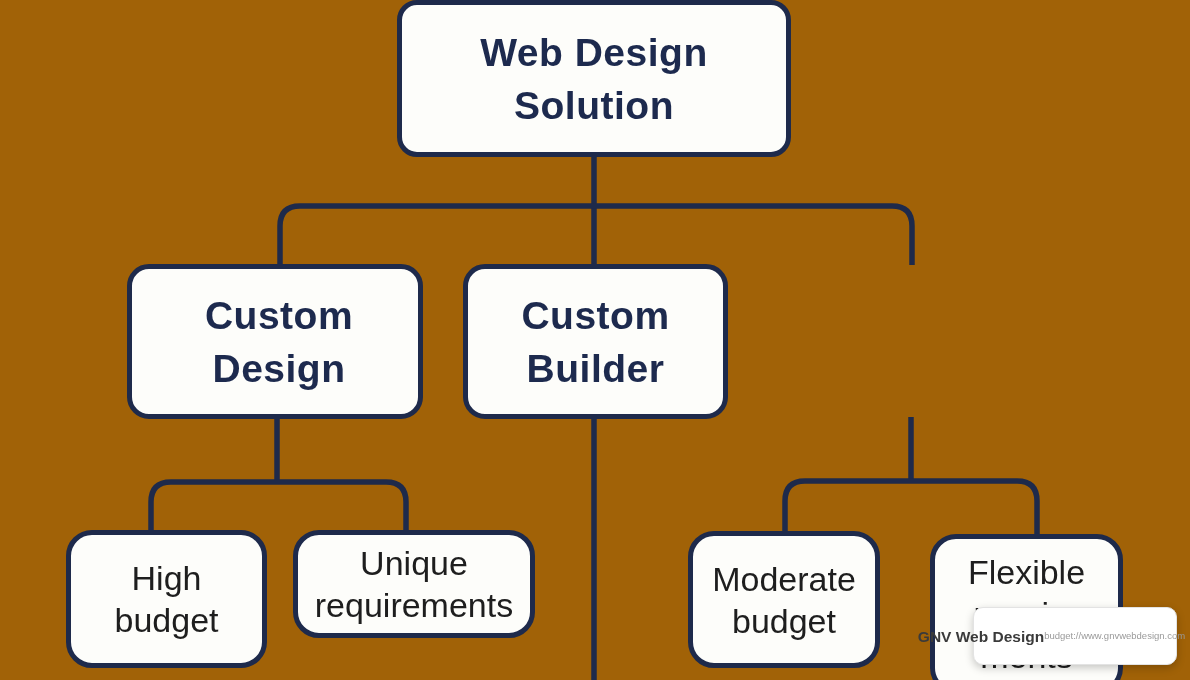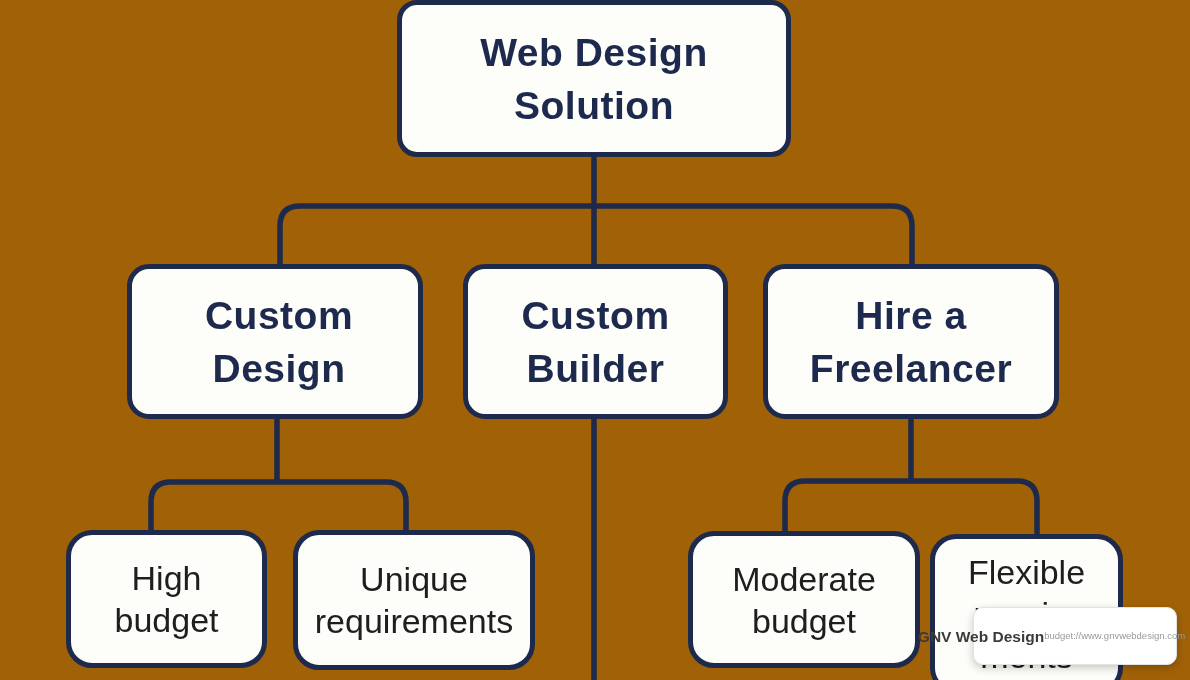--- a/index.html
+++ b/index.html
@@ -117,36 +117,32 @@
   <div class="node parent" style="left:127px; top:264px; width:296px; height:155px; border-radius:22px;padding-left:8px;">
     <span class="node-label">Custom
 Design</span>
   </div>
 
   <div class="node parent" style="left:463px; top:264px; width:265px; height:155px; border-radius:22px;">
     <span class="node-label">Custom
 Builder</span>
   </div>
 
-  <div class="node parent" style="left:763px; top:264px; width:296px; height:155px; border-radius:22px;">
-    <span class="node-label">Hire a
-Freelancer</span>
-  </div>
 
   <div class="node leaf" style="left:66px; top:530px; width:201px; height:138px; border-radius:26px;">
     <span class="node-label">High
 budget</span>
   </div>
 
-  <div class="node leaf" style="left:293px; top:530px; width:242px; height:140px; border-radius:26px;">
+  <div class="node leaf" style="left:293px; top:530px; width:242px; height:108px; border-radius:26px;">
     <span class="node-label">Unique
 requirements</span>
   </div>
 
-  <div class="node leaf" style="left:688px; top:531px; width:232px; height:137px; border-radius:26px;">
+  <div class="node leaf" style="left:688px; top:531px; width:192px; height:137px; border-radius:26px;">
     <span class="node-label">Moderate
 budget</span>
   </div>
 
   <div class="node leaf" style="left:930px; top:534px; width:193px; height:160px; border-radius:26px; align-items:flex-start; padding-top:12px;">
     <span class="node-label">Flexible
 require
 ments</span>
   </div>
 

